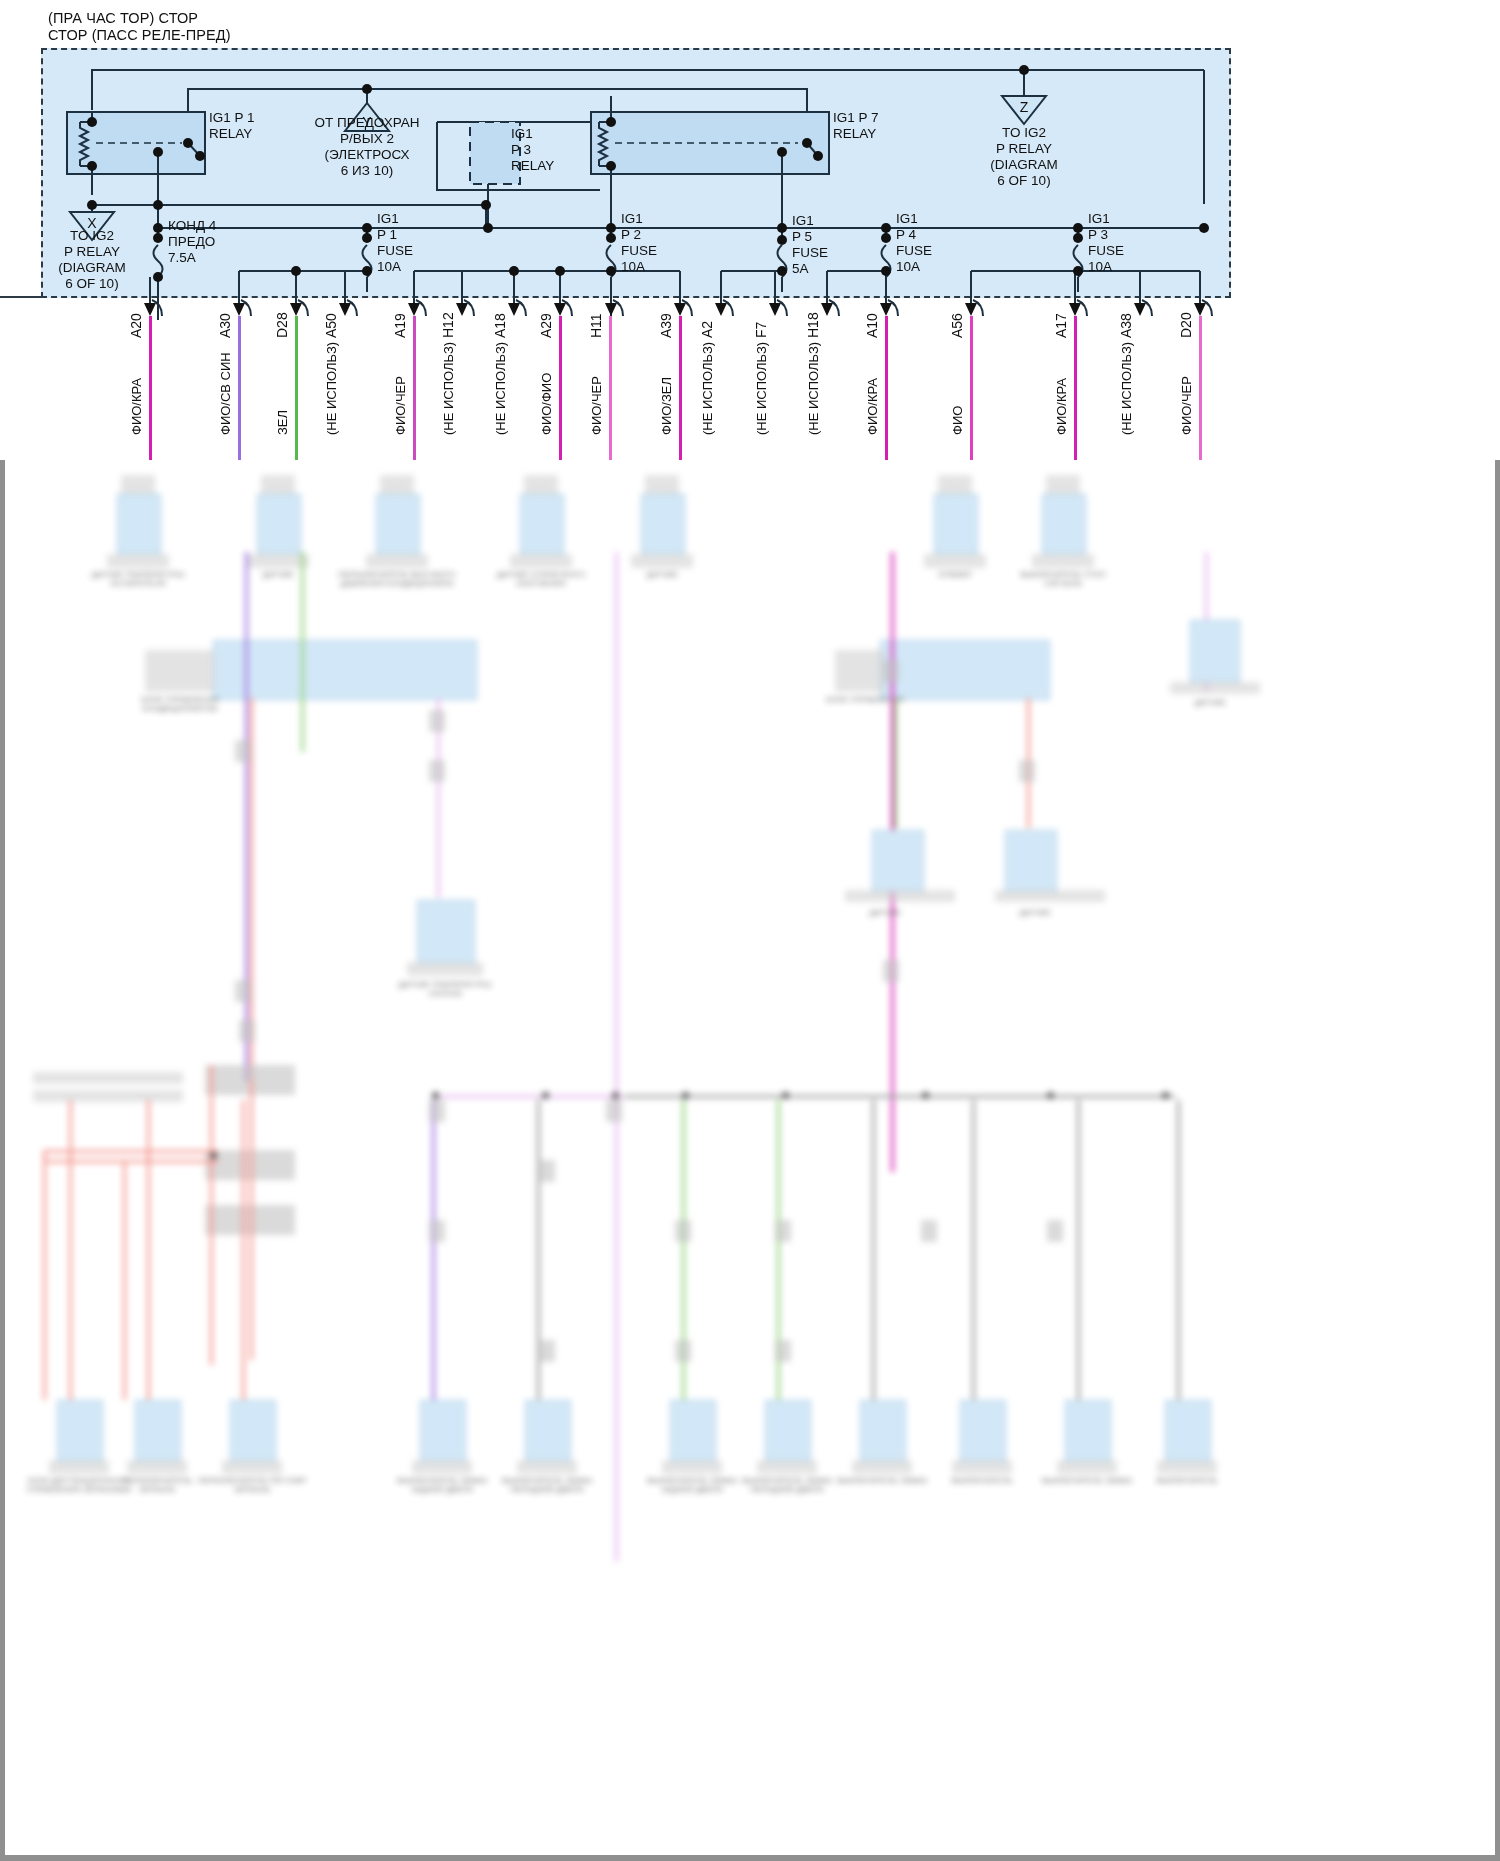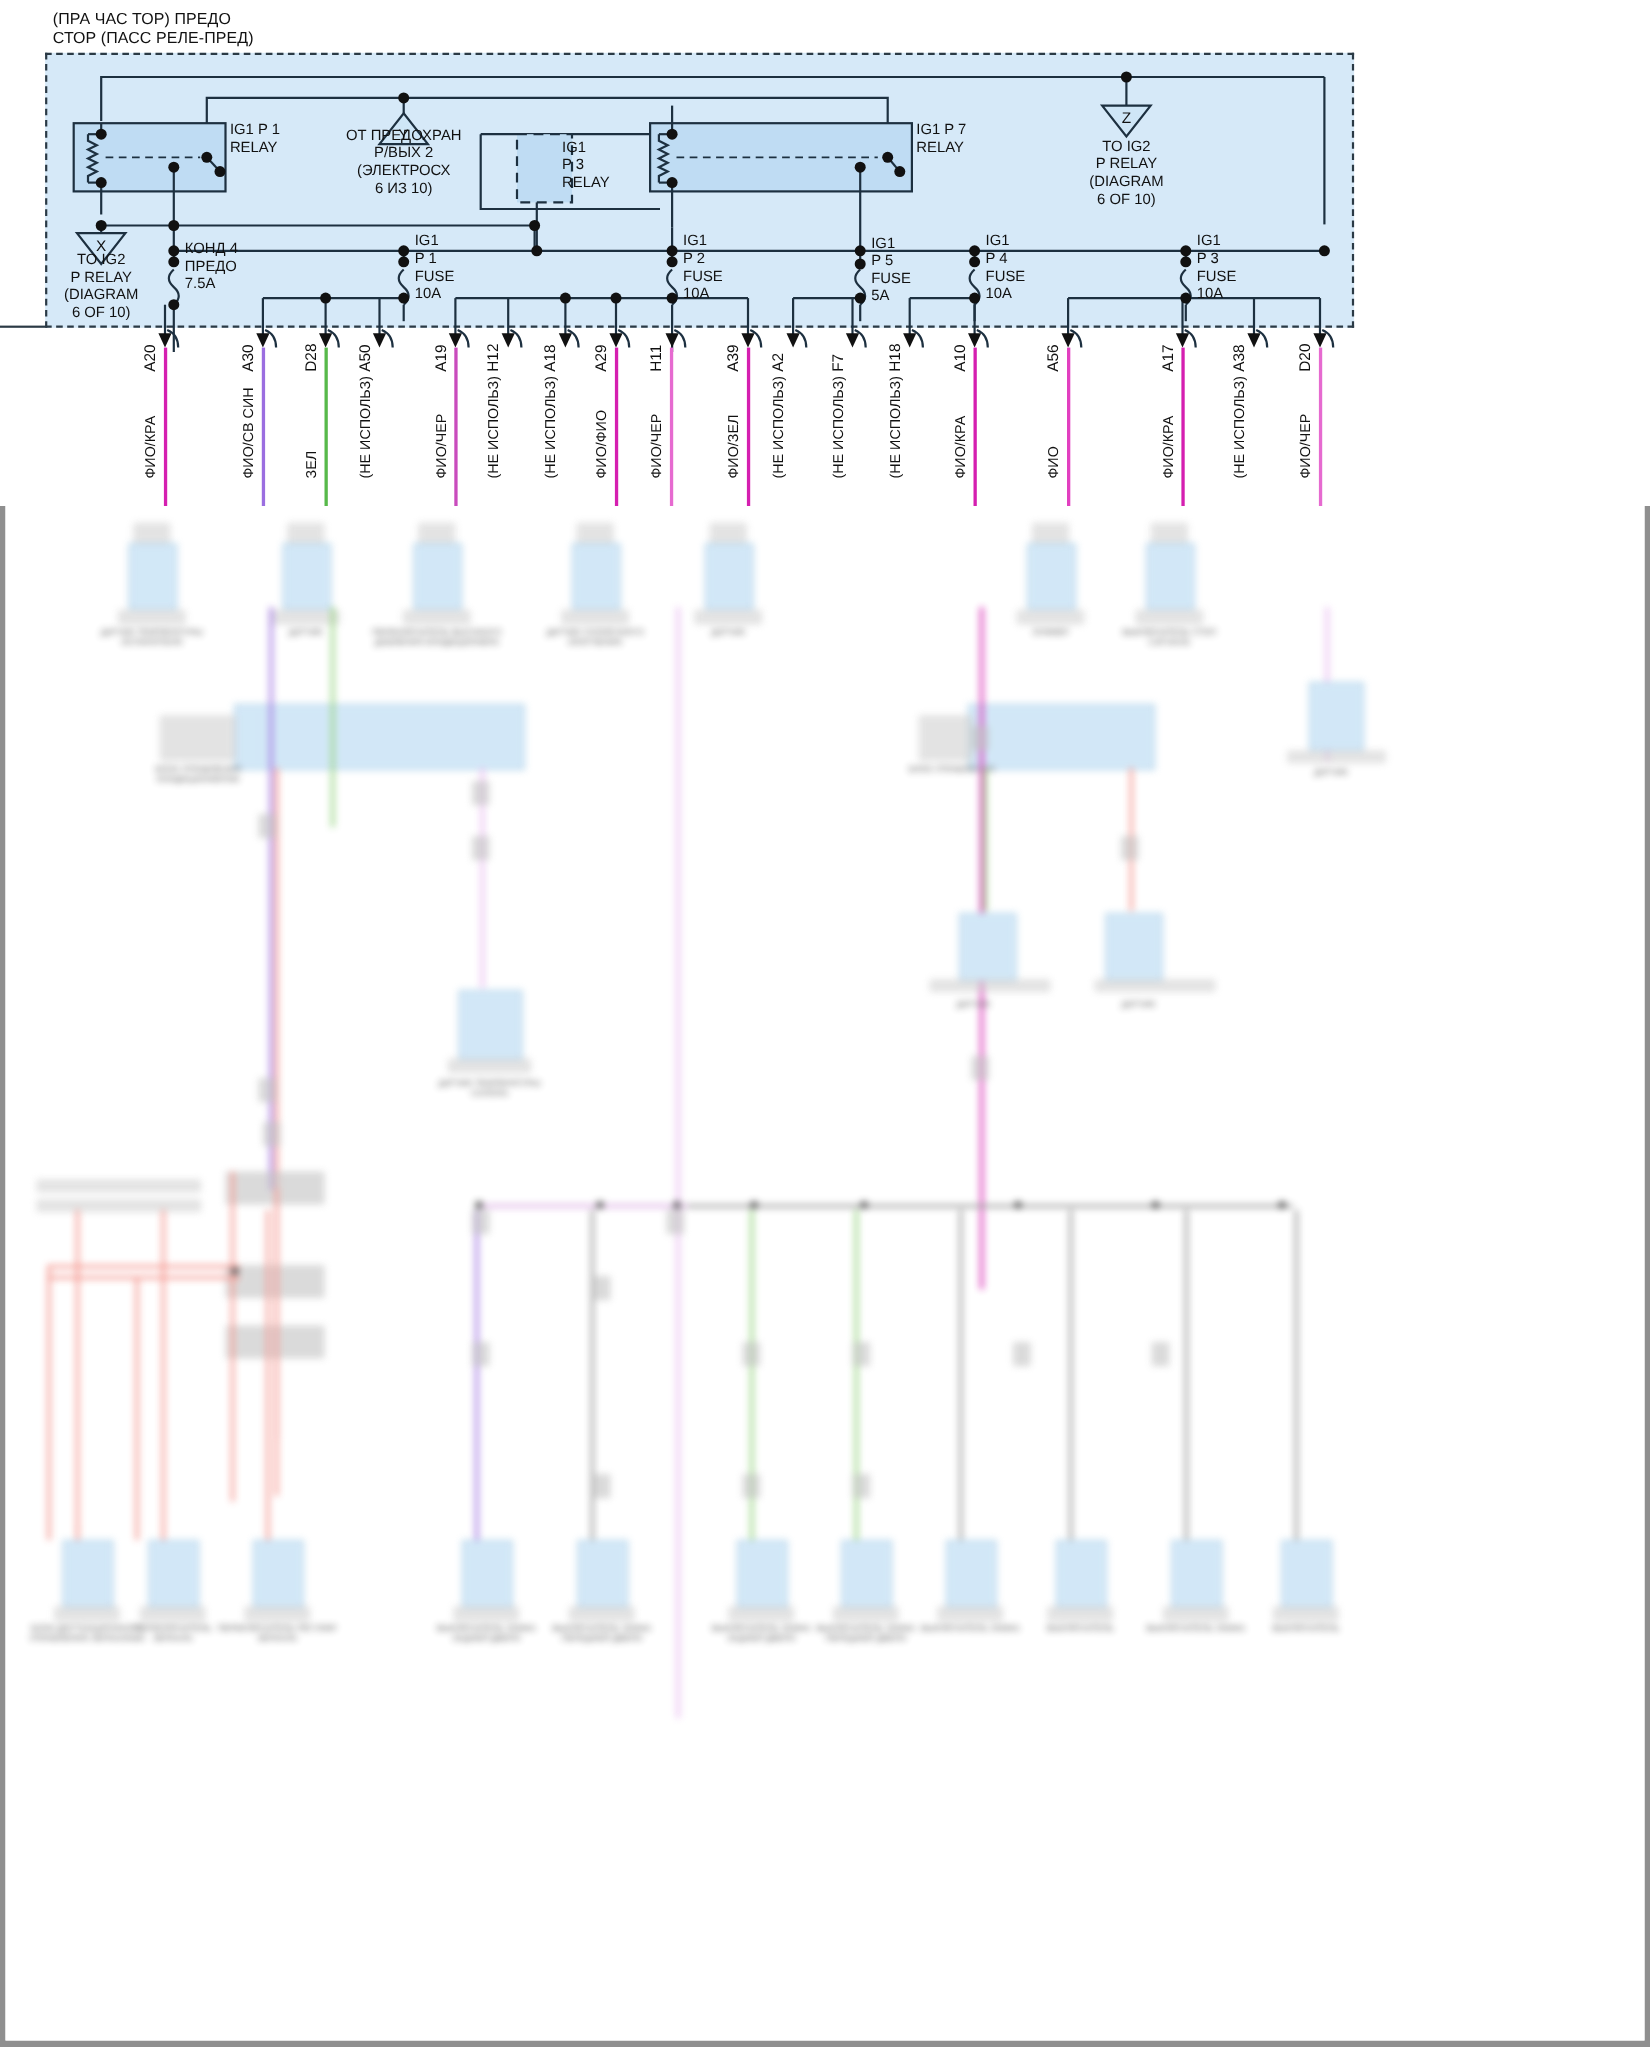--- a/index.html
+++ b/index.html
@@ -60,21 +60,21 @@
   .bhwire{position:absolute;height:3px;}
   .bdot{position:absolute;width:7px;height:7px;border-radius:50%;background:#4b4b4b;}
   .bterm{position:absolute;background:#bdbdbd;opacity:.6;border-radius:1px;}
   #wm{position:absolute;left:14px;bottom:8px;font-size:9px;color:#b9b9b9;}
 </style>
 </head>
 <body>
 
 <div id="page">
 
-  <div id="title"><span>(ПРА ЧАС ТОР) ПРЕДО</span>
+  <div id="title"><span>(ПРА ЧАС ТОР) СТОР</span>
 <span>СТОР (ПАСС РЕЛЕ-ПРЕД)</span></div>
 
   <div id="fusebox"></div>
   <div id="boxline"></div>
 
   <svg class="layer" width="1500" height="470">
     <g stroke="#1d3040" stroke-width="2" fill="none">
 
       <path d="M92,110 L92,70 L1204,70"></path>
 

